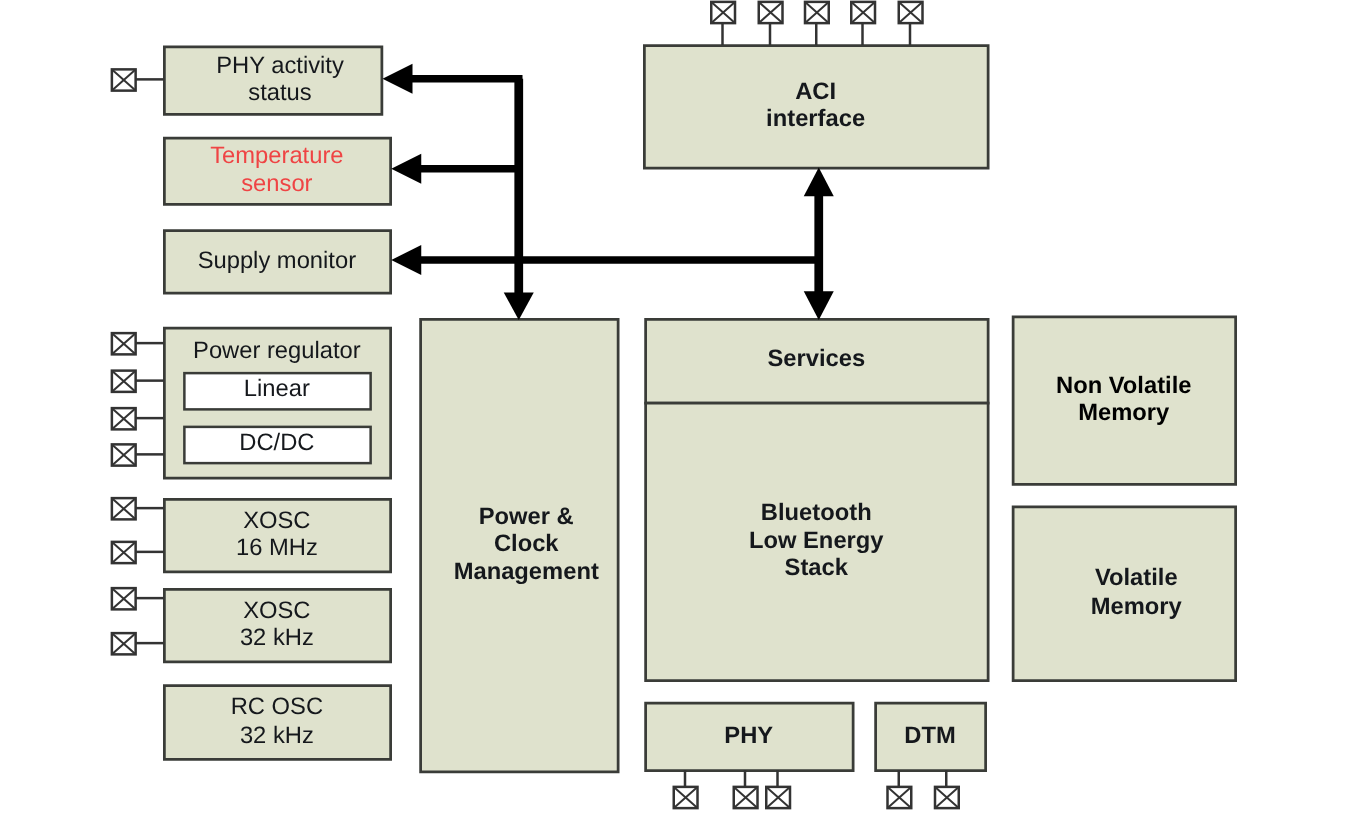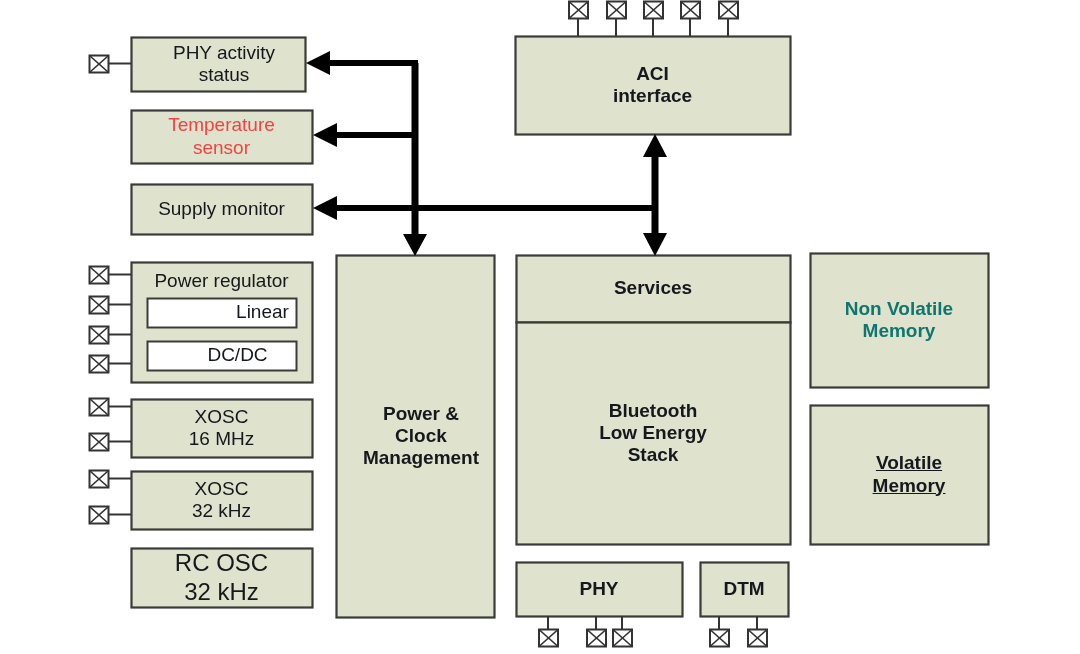--- a/index.html
+++ b/index.html
@@ -215,34 +215,34 @@
   <div id="labels-layer">
       <div class="blk-label lbl-regular" style="left: 131px; top: 37px; width: 186px; height: 54px; font-size: 19px; color: rgb(21, 24, 28);">PHY activity
 status</div>
       <div class="blk-label lbl-regular" style="left: 131px; top: 110px; width: 181px; height: 53px; font-size: 19px; color: #ef4444;">Temperature
 sensor</div>
       <div class="blk-label lbl-regular" style="left: 131px; top: 184px; width: 181px; height: 50px; font-size: 19px; color: rgb(21, 24, 28);">Supply monitor</div>
       <div class="blk-label lbl-regular" style="left: 131px; top: 399px; width: 181px; height: 58px; font-size: 19px; color: rgb(21, 24, 28);">XOSC
 16 MHz</div>
       <div class="blk-label lbl-regular" style="left: 131px; top: 471px; width: 181px; height: 58px; font-size: 19px; color: rgb(21, 24, 28);">XOSC
 32 kHz</div>
-      <div class="blk-label lbl-regular" style="left: 131px; top: 548px; width: 181px; height: 59px; font-size: 24px; color: rgb(21, 24, 28);">RC OSC
+      <div class="blk-label lbl-regular" style="left: 131px; top: 548px; width: 181px; height: 59px; font-size: 19px; color: rgb(21, 24, 28);">RC OSC
 32 kHz</div>
       <div class="blk-label lbl-bold" style="left: 336px; top: 255px; width: 170px; height: 362px; font-size: 19px; color: rgb(21, 24, 28);">Power &amp;
 Clock
 Management</div>
       <div class="blk-label lbl-bold" style="left: 515px; top: 36px; width: 275px; height: 98px; font-size: 19px; color: rgb(21, 24, 28);">ACI
 interface</div>
       <div class="blk-label lbl-bold" style="left: 516px; top: 255px; width: 274px; height: 67px; font-size: 19px; color: rgb(21, 24, 28);">Services</div>
       <div class="blk-label lbl-bold" style="left: 516px; top: 322px; width: 274px; height: 222px; font-size: 19px; color: rgb(21, 24, 28);">Bluetooth
 Low Energy
 Stack</div>
       <div class="blk-label lbl-bold" style="left: 516px; top: 562px; width: 166px; height: 54px; font-size: 19px; color: rgb(21, 24, 28);">PHY</div>
       <div class="blk-label lbl-bold" style="left: 700px; top: 562px; width: 88px; height: 54px; font-size: 19px; color: rgb(21, 24, 28);">DTM</div>
-      <div class="blk-label lbl-bold" style="left: 810px; top: 253px; width: 178px; height: 134px; font-size: 19px; color: #0f766e;">Non Volatile
+      <div class="blk-label lbl-bold" style="left: 810px; top: 253px; width: 178px; height: 134px; font-size: 19px; color: #000000;">Non Volatile
 Memory</div>
-      <div class="blk-label lbl-bold" style="left: 810px; top: 405px; width: 198px; height: 139px; font-size: 19px; color: rgb(21, 24, 28); text-decoration: underline;">Volatile
+      <div class="blk-label lbl-bold" style="left: 810px; top: 405px; width: 198px; height: 139px; font-size: 19px; color: rgb(21, 24, 28);">Volatile
 Memory</div>
       <div class="blk-label lbl-regular" style="left: 140px; top: 266px; width: 163px; height: 30px; font-size: 19px; color: rgb(21, 24, 28);">Power regulator</div>
-      <div class="blk-label lbl-regular" style="left: 147px; top: 298px; width: 149px; height: 29px; font-size: 19px; color: rgb(21, 24, 28); padding-left: 41px;">Linear</div>
-      <div class="blk-label lbl-regular" style="left: 147px; top: 341px; width: 149px; height: 29px; font-size: 19px; color: rgb(21, 24, 28); padding-left: 16px;">DC/DC</div>
+      <div class="blk-label lbl-regular" style="left: 147px; top: 298px; width: 149px; height: 29px; font-size: 19px; color: rgb(21, 24, 28);">Linear</div>
+      <div class="blk-label lbl-regular" style="left: 147px; top: 341px; width: 149px; height: 29px; font-size: 19px; color: rgb(21, 24, 28);">DC/DC</div>
     </div>
 </div>
 
 </body></html>

